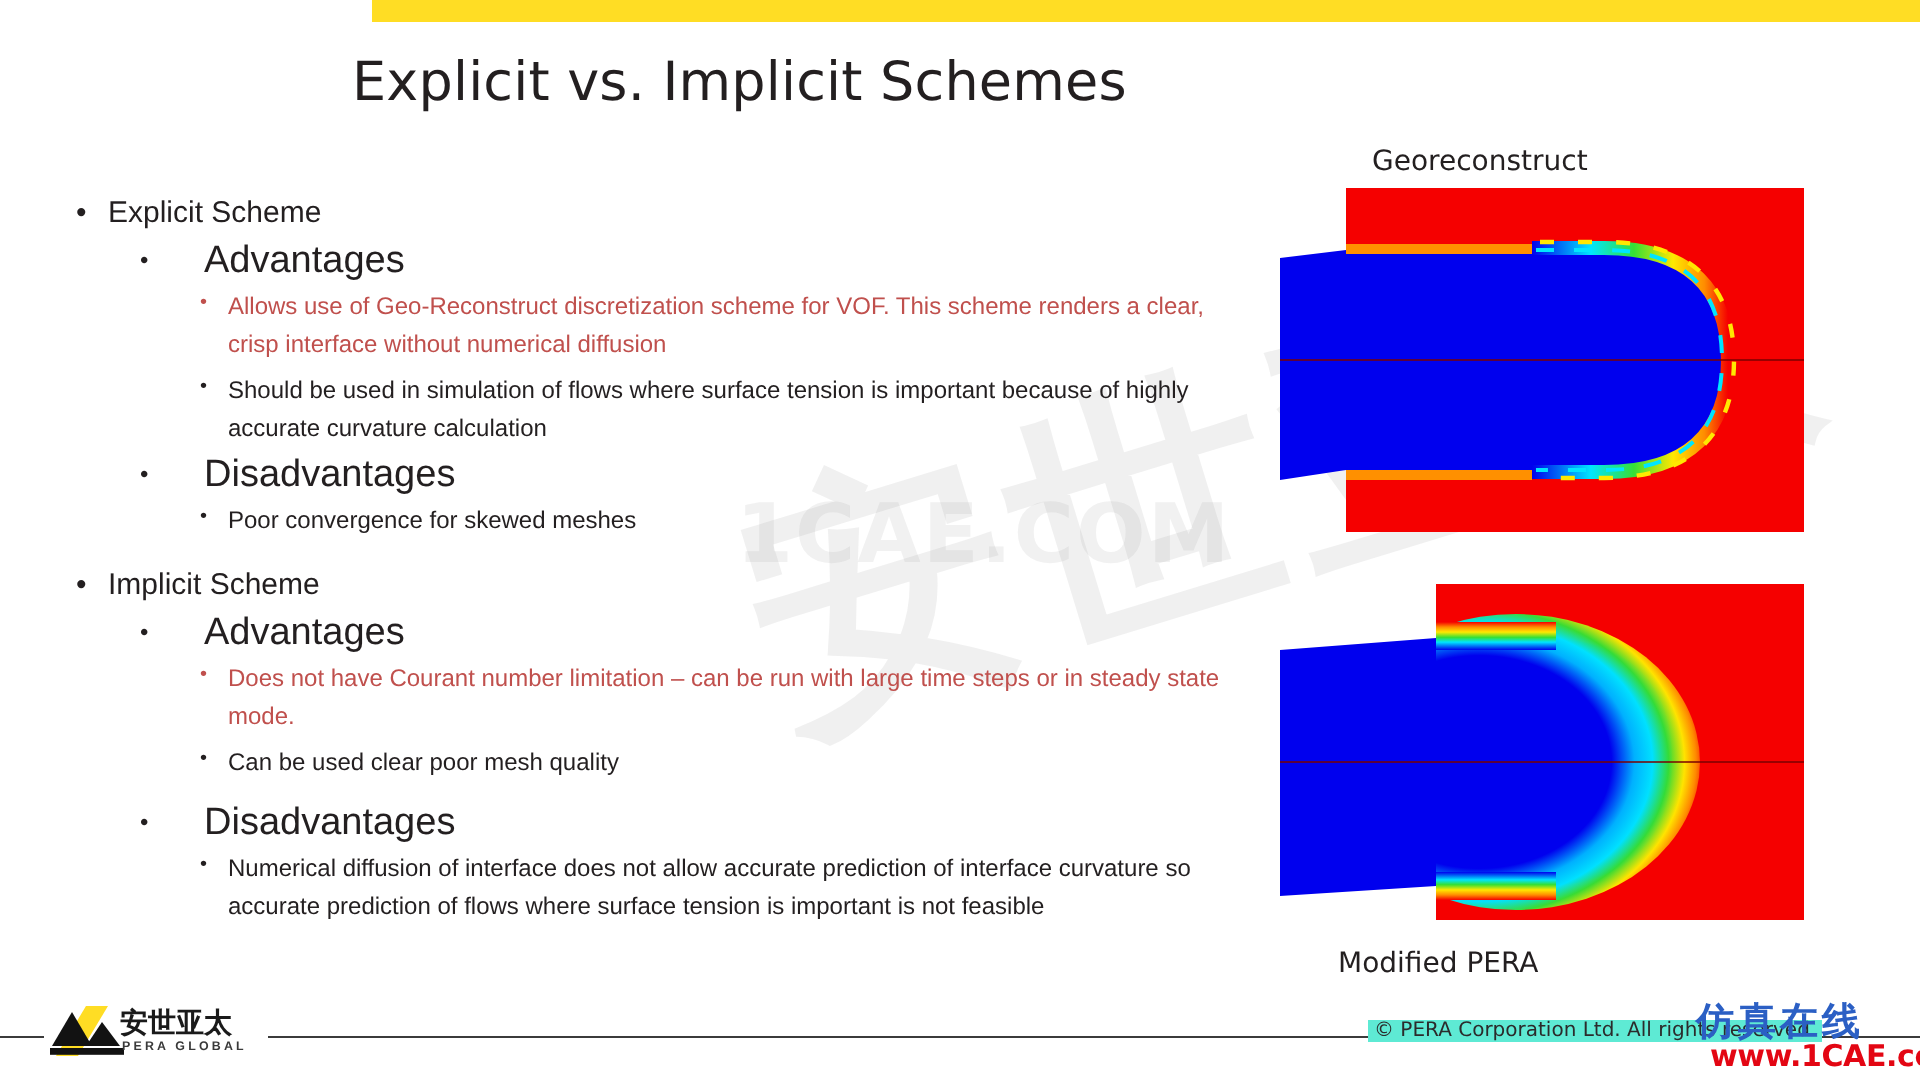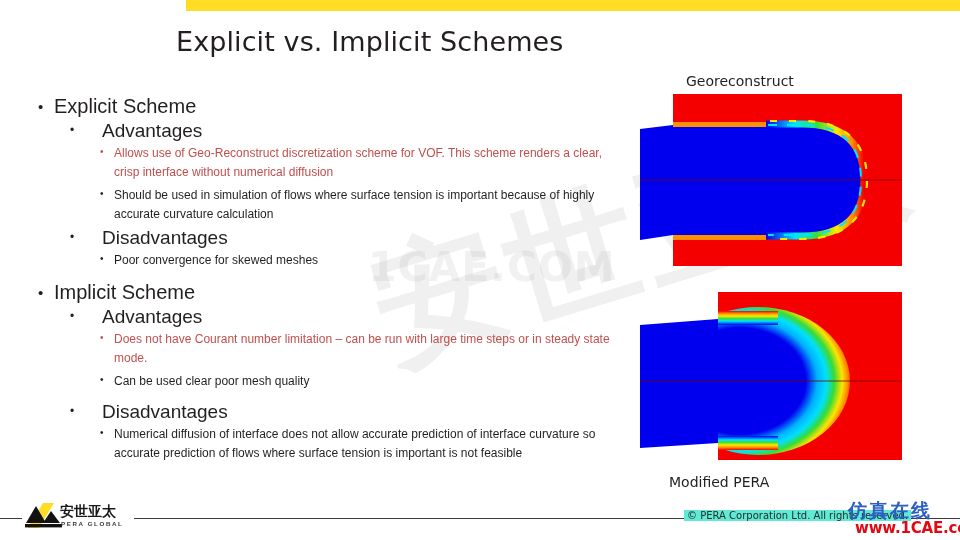--- a/index.html
+++ b/index.html
@@ -91,21 +91,21 @@
     color: #231f20;
     line-height: 1;
   }
   .bl .txt {
     flex: 1 1 auto;
   }
 
   
   .lvl1 { padding-left: 8px; margin-top: 0px; }
   .lvl1 .dot { width: 16px; font-size: 15px; padding-top: 3px; }
-  .lvl1 .txt { font-size: 20px; line-height: 21px; }
+  .lvl1 .txt { font-size: 15px; line-height: 21px; }
 
   
   .lvl2 { padding-left: 40px; margin-top: 4px; }
   .lvl2 .dot { width: 14px; font-size: 12px; padding-top: 3px; }
   .lvl2 .txt { font-size: 19px; line-height: 19px; margin-left: 18px; }
 
   
   .lvl3 { padding-left: 70px; margin-top: 4px; }
   .lvl3 .dot { width: 14px; font-size: 10px; padding-top: 3px; }
   .lvl3 .txt { font-size: 12px; line-height: 19px; }

